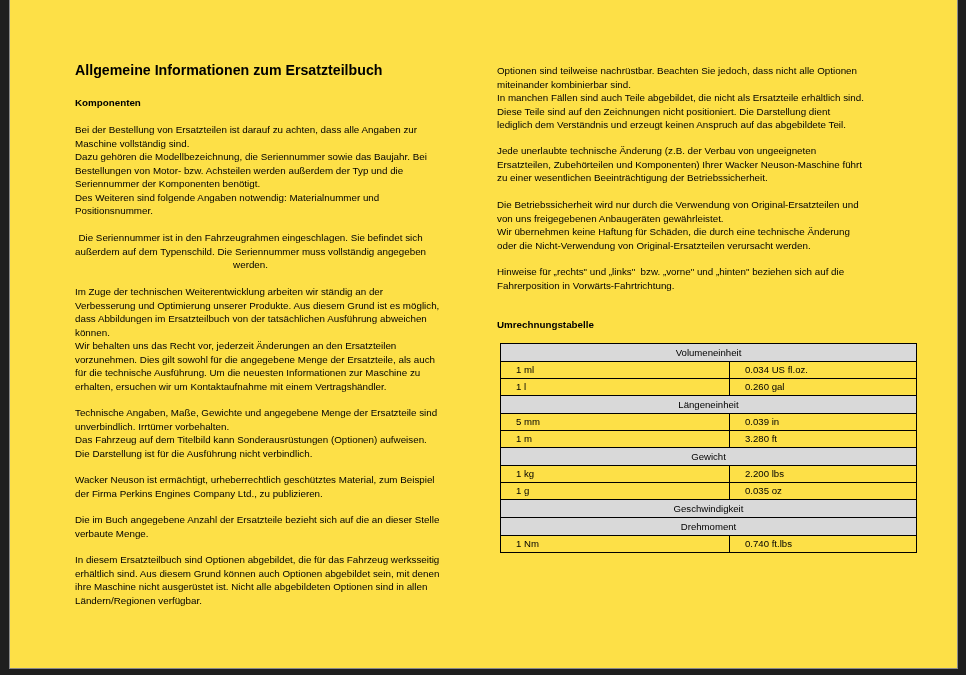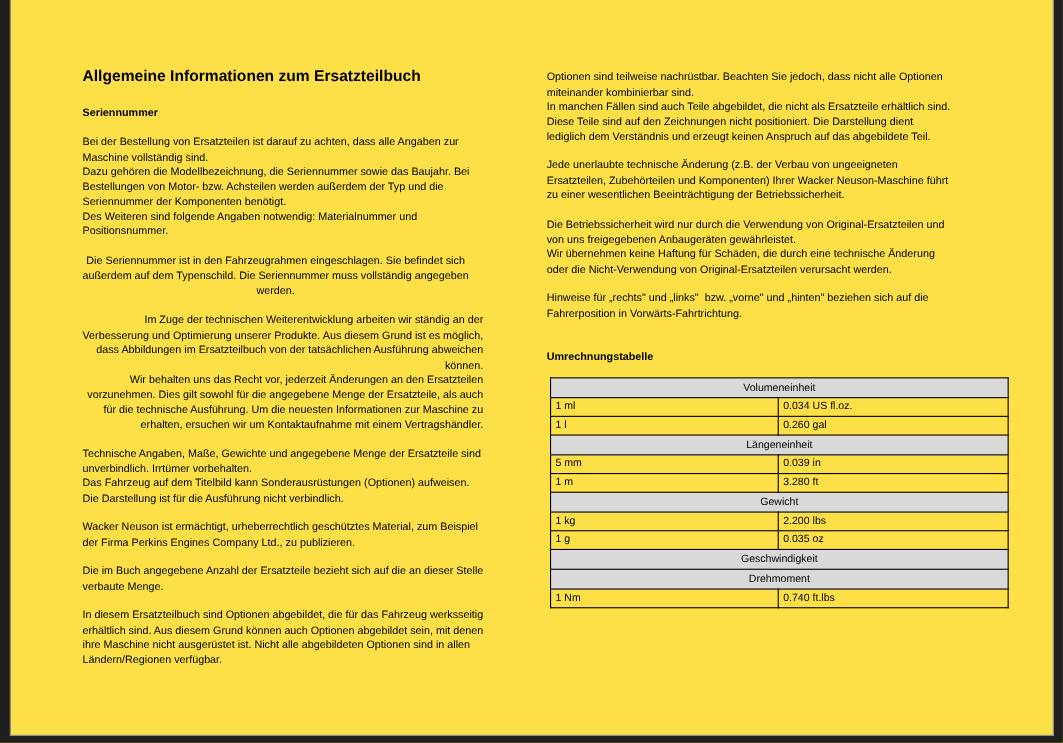--- a/index.html
+++ b/index.html
@@ -65,52 +65,52 @@
     position: absolute;
     left: 3px;
     top: 343px;
     width: 417px;
     border-collapse: collapse;
     font-size: 9.6px;
     font-family: "Liberation Sans", sans-serif;
   }
   table.conv td {
     border: 1.5px solid #000;
-    padding: 0 4px;
+    padding: 0 15px;
     height: 16px;
     line-height: 16px;
   }
   table.conv tr.group td {
     background: #d9d9d9;
     text-align: center;
     height: 17px;
   }
   table.conv td.c1 { width: 198px; }
 </style>
 </head>
 <body>
 
 <div class="viewer">
   <div class="page">
 
     <div class="col col-left">
       <h1 class="doc-title">Allgemeine Informationen zum Ersatzteilbuch</h1>
-      <h2 class="section-heading" style="top:97px;">Seriennummer</h2>
+      <h2 class="section-heading" style="top:97px;">Komponenten</h2>
 
       <p class="para" style="top:123px;">Bei der Bestellung von Ersatzteilen ist darauf zu achten, dass alle Angaben zur
 Maschine vollständig sind.
 Dazu gehören die Modellbezeichnung, die Seriennummer sowie das Baujahr. Bei
 Bestellungen von Motor- bzw. Achsteilen werden außerdem der Typ und die
 Seriennummer der Komponenten benötigt.
 Des Weiteren sind folgende Angaben notwendig: Materialnummer und
 Positionsnummer.</p>
       <p class="para" style="top:231px;text-align:center;">Die Seriennummer ist in den Fahrzeugrahmen eingeschlagen. Sie befindet sich
 außerdem auf dem Typenschild. Die Seriennummer muss vollständig angegeben
 werden.</p>
-      <p class="para" style="top:285px;text-align:right;">Im Zuge der technischen Weiterentwicklung arbeiten wir ständig an der
+      <p class="para" style="top:285px;">Im Zuge der technischen Weiterentwicklung arbeiten wir ständig an der
 Verbesserung und Optimierung unserer Produkte. Aus diesem Grund ist es möglich,
 dass Abbildungen im Ersatzteilbuch von der tatsächlichen Ausführung abweichen
 können.
 Wir behalten uns das Recht vor, jederzeit Änderungen an den Ersatzteilen
 vorzunehmen. Dies gilt sowohl für die angegebene Menge der Ersatzteile, als auch
 für die technische Ausführung. Um die neuesten Informationen zur Maschine zu
 erhalten, ersuchen wir um Kontaktaufnahme mit einem Vertragshändler.</p>
       <p class="para" style="top:406px;">Technische Angaben, Maße, Gewichte und angegebene Menge der Ersatzteile sind
 unverbindlich. Irrtümer vorbehalten.
 Das Fahrzeug auf dem Titelbild kann Sonderausrüstungen (Optionen) aufweisen.

